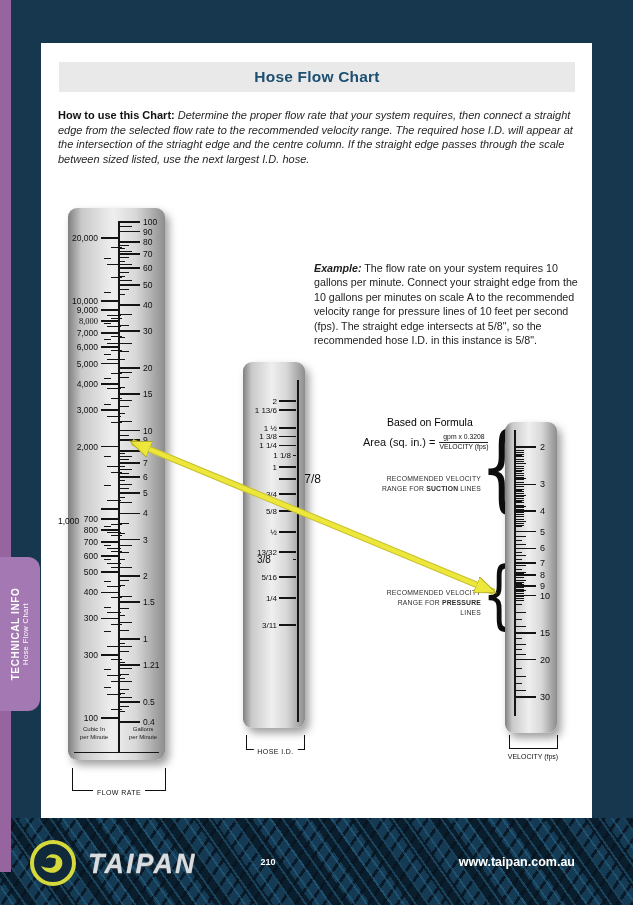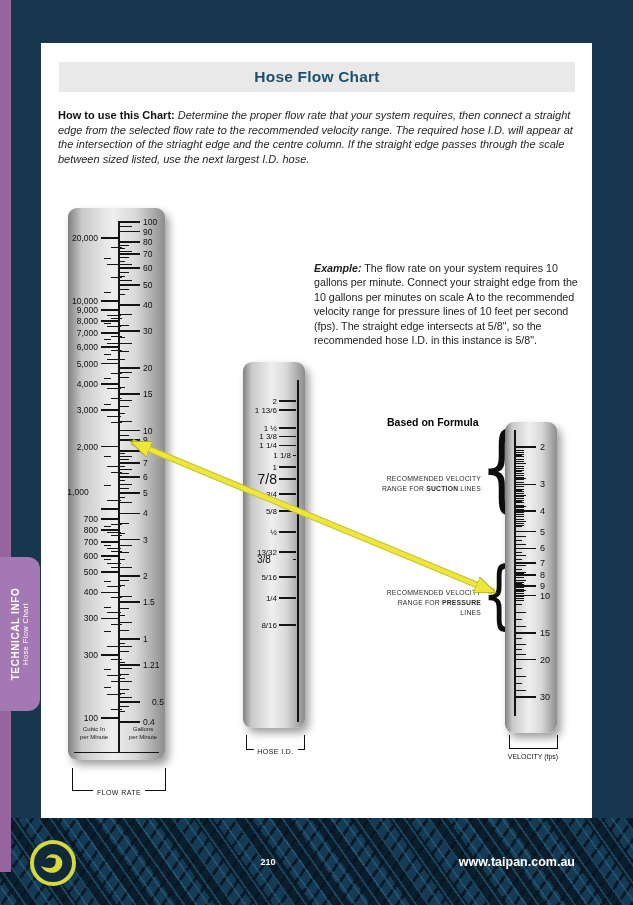--- a/index.html
+++ b/index.html
@@ -18,21 +18,21 @@
   #page{left:41px;top:43px;width:551px;height:775px;background:#ffffff;z-index:1;}
   #title-bar{left:59px;top:62px;width:516px;height:30px;background:#e9e9e9;z-index:2;
              display:flex;align-items:center;justify-content:center;}
   #page-title{font-size:15.5px;font-weight:bold;color:#1c4f70;letter-spacing:.2px;}
   #howto{left:58px;top:97px;width:522px;font-size:11px;line-height:1.34;color:#262626;
          font-style:italic;z-index:2;}
   #howto b{font-style:normal;color:#111;}
   #example{left:314px;top:250px;width:264px;font-size:10.7px;line-height:1.36;color:#1d1d1d;z-index:2;}
   #example b{font-style:italic;}
   
-  #formula-head{left:387px;top:416px;font-size:10.5px;font-weight:bold;color:#000;z-index:2;}
+  #formula-head{left:387px;top:416px;font-size:10.5px;font-weight:normal;color:#000;z-index:2;}
   #formula{left:363px;top:433px;font-size:11px;color:#111;z-index:2;display:flex;align-items:center;gap:4px;}
   #formula .frac{display:inline-block;text-align:center;font-size:6.8px;line-height:1.25;vertical-align:middle;}
   #formula .frac .num{border-bottom:1px solid #222;padding:0 2px 1px;}
   
   .rec{width:102px;text-align:right;font-size:6.8px;line-height:1.45;color:#2c2c2c;
        letter-spacing:.2px;z-index:2;}
   #rec-suction{left:379px;top:474px;}
   #rec-pressure{left:379px;top:588px;}
   .brace{color:#0d0d0d;z-index:2;transform-origin:left top;font-family:"DejaVu Sans",sans-serif;}
   #brace-suction{left:480px;top:421px;font-size:94px;line-height:94px;transform:scaleX(.72);}
@@ -89,20 +89,27 @@
 
   <div id="title-bar" class="abs">
     <span id="page-title">Hose Flow Chart</span>
   </div>
 
   <p id="howto" class="abs"><b>How to use this Chart:</b> <span>Determine the proper flow rate that your system requires, then connect a straight edge from the selected flow rate to the recommended velocity range. The required hose I.D. will appear at the intersection of the striaght edge and the centre column. If the straight edge passes through the scale between sized listed, use the next largest I.D. hose.</span></p>
 
   <p id="example" class="abs"><b>Example:</b> <span>The flow rate on your system requires 10 gallons per minute. Connect your straight edge from the 10 gallons per minutes on scale A to the recommended velocity range for pressure lines of 10 feet per second (fps). The straight edge intersects at 5/8", so the recommended hose I.D. in this instance is 5/8".</span></p>
 
   <div id="formula-head" class="abs">Based on Formula</div>
+  <div id="formula" class="abs">
+    <span>Area (sq. in.) =</span>
+    <span class="frac">
+      <div class="num">gpm x 0.3208</div>
+      <div>VELOCITY (fps)</div>
+    </span>
+  </div>
 
   <div id="rec-suction" class="rec abs">
     <div>RECOMMENDED VELOCITY</div>
     <div><span>RANGE FOR </span><b>SUCTION</b><span> LINES</span></div>
   </div>
   <div id="brace-suction" class="brace abs">{</div>
 
   <div id="rec-pressure" class="rec abs">
     <div>RECOMMENDED VELOCITY</div>
     <div><span>RANGE FOR </span><b>PRESSURE</b><span> LINES</span></div>
@@ -150,45 +157,45 @@
       <div class="tick-label" style="left: 75px; top: 331.52px; width: 30px; text-align: left;">3</div>
       <div class="tick" style="left: 50px; top: 367.335px; width: 22px; height: 1.8px;"></div>
       <div class="tick-label" style="left: 75px; top: 368.235px; width: 30px; text-align: left;">2</div>
       <div class="tick" style="left: 50px; top: 393.385px; width: 22px; height: 1.8px;"></div>
       <div class="tick-label" style="left: 75px; top: 394.285px; width: 30px; text-align: left;">1.5</div>
       <div class="tick" style="left: 50px; top: 430.1px; width: 22px; height: 1.8px;"></div>
       <div class="tick-label" style="left: 75px; top: 431px; width: 30px; text-align: left;">1</div>
       <div class="tick" style="left: 50px; top: 456.15px; width: 22px; height: 1.8px;"></div>
       <div class="tick-label" style="left: 75px; top: 457.05px; width: 30px; text-align: left;">1.21</div>
       <div class="tick" style="left: 50px; top: 492.865px; width: 22px; height: 1.8px;"></div>
-      <div class="tick-label" style="left: 75px; top: 493.765px; width: 30px; text-align: center;">0.5</div>
+      <div class="tick-label" style="left: 75px; top: 493.765px; width: 30px; text-align: left;">0.5</div>
       <div class="tick" style="left: 50px; top: 513.07px; width: 22px; height: 1.8px;"></div>
       <div class="tick-label" style="left: 75px; top: 513.97px; width: 30px; text-align: left;">0.4</div>
       <div class="tick" style="left: 33px; top: 29.1px; width: 17px; height: 1.8px;"></div>
       <div class="tick-label" style="left: -10px; top: 30px; width: 40px; text-align: right;">20,000</div>
       <div class="tick" style="left: 33px; top: 91.8949px; width: 17px; height: 1.8px;"></div>
       <div class="tick-label" style="left: -10px; top: 92.7949px; width: 40px; text-align: right;">10,000</div>
       <div class="tick" style="left: 33px; top: 101.44px; width: 17px; height: 1.8px;"></div>
       <div class="tick-label" style="left: -10px; top: 102.34px; width: 40px; text-align: right;">9,000</div>
       <div class="tick" style="left: 33px; top: 112.11px; width: 17px; height: 1.8px;"></div>
-      <div class="tick-label" style="left: -10px; top: 113.01px; width: 40px; text-align: right;">8,000</div>
+      <div class="tick-label" style="left: -10px; top: 113.01px; width: 40px; text-align: right; font-family: Liberation Serif, serif;">8,000</div>
       <div class="tick" style="left: 33px; top: 124.207px; width: 17px; height: 1.8px;"></div>
       <div class="tick-label" style="left: -10px; top: 125.107px; width: 40px; text-align: right;">7,000</div>
       <div class="tick" style="left: 33px; top: 138.173px; width: 17px; height: 1.8px;"></div>
       <div class="tick-label" style="left: -10px; top: 139.073px; width: 40px; text-align: right;">6,000</div>
       <div class="tick" style="left: 33px; top: 154.69px; width: 17px; height: 1.8px;"></div>
       <div class="tick-label" style="left: -10px; top: 155.59px; width: 40px; text-align: right;">5,000</div>
       <div class="tick" style="left: 33px; top: 174.905px; width: 17px; height: 1.8px;"></div>
       <div class="tick-label" style="left: -10px; top: 175.805px; width: 40px; text-align: right;">4,000</div>
       <div class="tick" style="left: 33px; top: 200.967px; width: 17px; height: 1.8px;"></div>
       <div class="tick-label" style="left: -10px; top: 201.867px; width: 40px; text-align: right;">3,000</div>
       <div class="tick" style="left: 33px; top: 237.7px; width: 17px; height: 1.8px;"></div>
       <div class="tick-label" style="left: -10px; top: 238.6px; width: 40px; text-align: right;">2,000</div>
       <div class="tick" style="left: 33px; top: 300.495px; width: 17px; height: 1.8px;"></div>
-      <div class="tick-label" style="left: -10px; top: 284px; width: 40px; text-align: center;">1,000</div>
+      <div class="tick-label" style="left: -10px; top: 313px; width: 40px; text-align: left;">1,000</div>
       <div class="tick" style="left: 33px; top: 310.04px; width: 17px; height: 1.8px;"></div>
       <div class="tick-label" style="left: -10px; top: 310.94px; width: 40px; text-align: right;">700</div>
       <div class="tick" style="left: 33px; top: 320.71px; width: 17px; height: 1.8px;"></div>
       <div class="tick-label" style="left: -10px; top: 321.61px; width: 40px; text-align: right;">800</div>
       <div class="tick" style="left: 33px; top: 332.807px; width: 17px; height: 1.8px;"></div>
       <div class="tick-label" style="left: -10px; top: 333.707px; width: 40px; text-align: right;">700</div>
       <div class="tick" style="left: 33px; top: 346.773px; width: 17px; height: 1.8px;"></div>
       <div class="tick-label" style="left: -10px; top: 347.673px; width: 40px; text-align: right;">600</div>
       <div class="tick" style="left: 33px; top: 363.29px; width: 17px; height: 1.8px;"></div>
       <div class="tick-label" style="left: -10px; top: 364.19px; width: 40px; text-align: right;">500</div>
@@ -330,37 +337,37 @@
       <div class="tick-label" style="left: 0px; top: 66.2366px; width: 34px; font-size: 8px; text-align: right;">1 ½</div>
       <div class="tick" style="left: 36px; top: 73.5746px; width: 17px; height: 1.8px;"></div>
       <div class="tick-label" style="left: 0px; top: 74.4746px; width: 34px; font-size: 8px; text-align: right;">1 3/8</div>
       <div class="tick" style="left: 36px; top: 82.5982px; width: 17px; height: 1.8px;"></div>
       <div class="tick-label" style="left: 0px; top: 83.4982px; width: 34px; font-size: 8px; text-align: right;">1 1/4</div>
       <div class="tick" style="left: 50px; top: 92.5733px; width: 3px; height: 1.8px;"></div>
       <div class="tick-label" style="left: 14px; top: 93.4733px; width: 34px; font-size: 8px; text-align: right;">1 1/8</div>
       <div class="tick" style="left: 36px; top: 103.725px; width: 17px; height: 1.8px;"></div>
       <div class="tick-label" style="left: 0px; top: 104.625px; width: 34px; font-size: 8px; text-align: right;">1</div>
       <div class="tick" style="left: 36px; top: 116.367px; width: 17px; height: 1.8px;"></div>
-      <div class="tick-label" style="left: 0px; top: 117.267px; width: 34px; font-size: 14px; text-align: right;">7/8</div>
+      <div class="tick-label" style="left: 0px; top: 117.267px; width: 34px; font-size: 12px; text-align: right; padding-left: 44px;">7/8</div>
       <div class="tick" style="left: 36px; top: 130.961px; width: 17px; height: 1.8px;"></div>
       <div class="tick-label" style="left: 0px; top: 131.861px; width: 34px; font-size: 8px; text-align: right;">3/4</div>
       <div class="tick" style="left: 36px; top: 148.223px; width: 17px; height: 1.8px;"></div>
       <div class="tick-label" style="left: 0px; top: 149.123px; width: 34px; font-size: 8px; text-align: right;">5/8</div>
       <div class="tick" style="left: 36px; top: 169.349px; width: 17px; height: 1.8px;"></div>
       <div class="tick-label" style="left: 0px; top: 170.249px; width: 34px; font-size: 8px; text-align: right;">½</div>
       <div class="tick" style="left: 36px; top: 189.008px; width: 17px; height: 1.8px;"></div>
       <div class="tick-label" style="left: 0px; top: 189.908px; width: 34px; font-size: 8px; text-align: right;">13/32</div>
       <div class="tick" style="left: 50px; top: 196.586px; width: 3px; height: 1.8px;"></div>
       <div class="tick-label" style="left: 14px; top: 197.486px; width: 34px; font-size: 10px; text-align: left;">3/8</div>
       <div class="tick" style="left: 36px; top: 213.847px; width: 17px; height: 1.8px;"></div>
       <div class="tick-label" style="left: 0px; top: 214.747px; width: 34px; font-size: 8px; text-align: right;">5/16</div>
       <div class="tick" style="left: 36px; top: 234.974px; width: 17px; height: 1.8px;"></div>
       <div class="tick-label" style="left: 0px; top: 235.874px; width: 34px; font-size: 8px; text-align: right;">1/4</div>
       <div class="tick" style="left: 36px; top: 262.21px; width: 17px; height: 1.8px;"></div>
-      <div class="tick-label" style="left: 0px; top: 263.11px; width: 34px; font-size: 8px; text-align: right;">8/16</div>
+      <div class="tick-label" style="left: 0px; top: 263.11px; width: 34px; font-size: 8px; text-align: right;">3/11</div>
     </div>
   <div id="ruler-velocity" class="ruler abs">
       <div class="tick" style="left: 9px; top: 8px; width: 1.6px; height: 286px;"></div>
       <div class="tick" style="left: 9px; top: 24.1px; width: 22px; height: 1.8px;"></div>
       <div class="tick-label" style="left: 35px; top: 25px; width: 18px; font-size: 9px;">2</div>
       <div class="tick" style="left: 9px; top: 61.537px; width: 22px; height: 1.8px;"></div>
       <div class="tick-label" style="left: 35px; top: 62.437px; width: 18px; font-size: 9px;">3</div>
       <div class="tick" style="left: 9px; top: 88.099px; width: 22px; height: 1.8px;"></div>
       <div class="tick-label" style="left: 35px; top: 88.999px; width: 18px; font-size: 9px;">4</div>
       <div class="tick" style="left: 9px; top: 108.702px; width: 22px; height: 1.8px;"></div>
@@ -485,16 +492,17 @@
     <line x1="132" y1="442" x2="494" y2="592" stroke="#c8c02f" stroke-width="6.5"></line>
     <line x1="132" y1="442" x2="494" y2="592" stroke="#ece73a" stroke-width="4.5" marker-start="url(#ah)" marker-end="url(#ah)"></line>
   </svg>
 
   <div id="footer" class="abs"></div>
   <svg id="brand-logo" class="abs" width="50" height="50" viewBox="0 0 50 50">
     <circle cx="25" cy="25" r="21" fill="#10293b" stroke="#d6d93c" stroke-width="4"></circle>
     <path d="M13 28c3 6 11 9 17 5 6-4 6-13-1-16-5-2-10 0-11 4 3-2 7-2 9 1 2 4-1 8-5 8-3 0-7-1-9-2z" fill="#d6d93c"></path>
     <circle cx="26" cy="22" r="1.9" fill="#0f2a3c"></circle>
   </svg>
+  <div id="brand-name" class="abs">TAIPAN</div>
   <div id="page-number" class="abs">210</div>
   <div id="site-url" class="abs">www.taipan.com.au</div>
 
 </div>
 
 </body></html>

